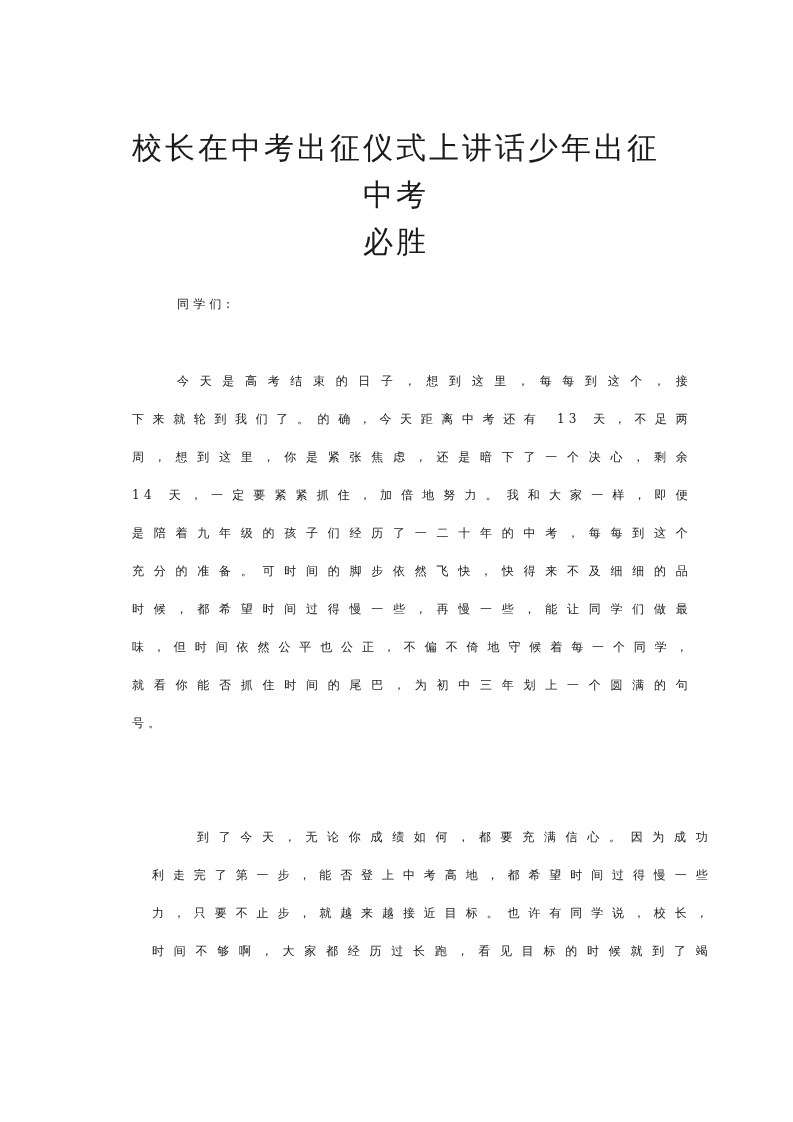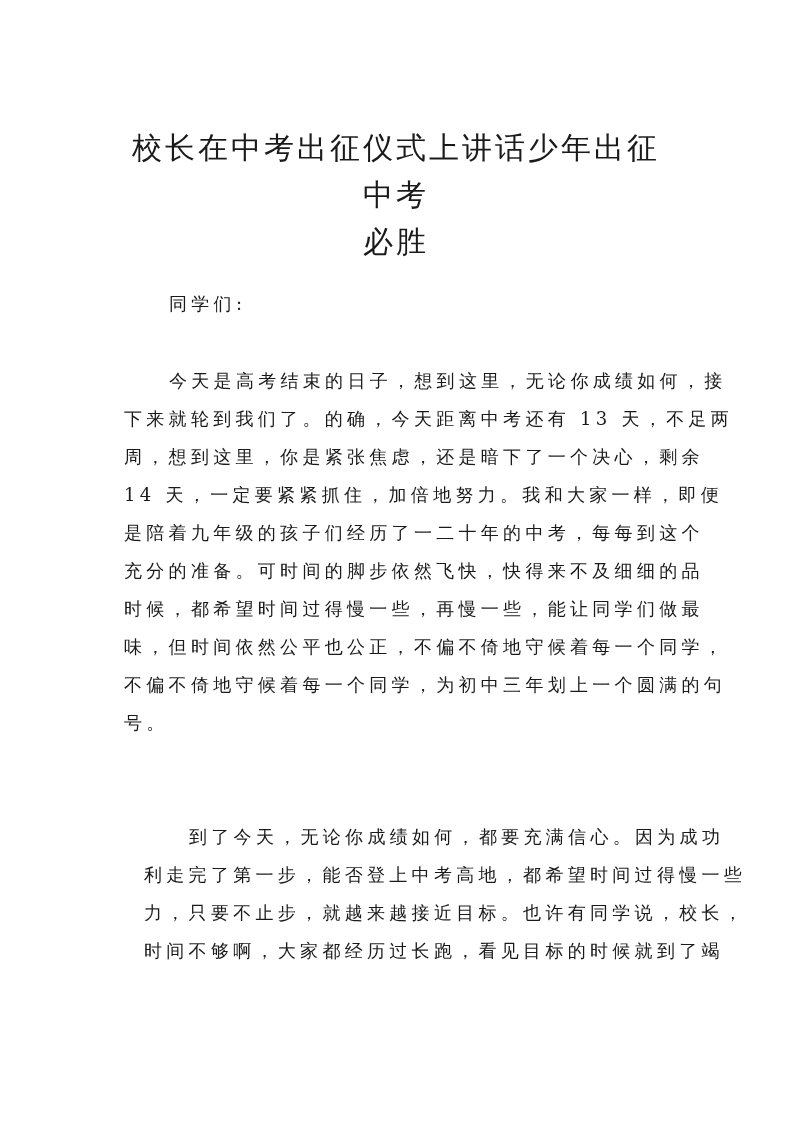--- a/index.html
+++ b/index.html
@@ -28,24 +28,24 @@
     width: 560px;
     text-align: center;
     font-size: 30px;
     line-height: 47px;
     letter-spacing: 3px;
     font-weight: normal;
     margin: 0;
   }
   .para {
     position: absolute;
-    left: 8px;
+    left: 16px;
     width: 560px;
     margin: 0;
-    font-size: 18px;
+    font-size: 12px;
     line-height: 38px;
     letter-spacing: 4.3px;
     text-align: justify;
     text-indent: 44px;
     word-break: break-all;
   }
   .line {
     display: block;
     white-space: nowrap;
     text-align: justify;
@@ -67,29 +67,29 @@
 <div class="page">
 
   <h1 class="title">
     <span class="title-line" style="display:block;">校长在中考出征仪式上讲话少年出征 中考</span>
     <span class="title-line" style="display:block;">必胜</span>
   </h1>
 
   <p class="para salutation" style="text-indent:0;padding-left:45px;">同学们:</p>
 
   <div class="para p1" style="text-indent:0;">
-    <span class="line first">今天是高考结束的日子，想到这里，无论你成绩如何，接</span>
+    <span class="line first">今天是高考结束的日子，想到这里，每每到这个，接</span>
     <span class="line">下来就轮到我们了。的确，今天距离中考还有 13 天，不足两</span>
     <span class="line">周，想到这里，你是紧张焦虑，还是暗下了一个决心，剩余</span>
     <span class="line">14 天，一定要紧紧抓住，加倍地努力。我和大家一样，即便</span>
     <span class="line">是陪着九年级的孩子们经历了一二十年的中考，每每到这个</span>
     <span class="line">充分的准备。可时间的脚步依然飞快，快得来不及细细的品</span>
     <span class="line">时候，都希望时间过得慢一些，再慢一些，能让同学们做最</span>
     <span class="line">味，但时间依然公平也公正，不偏不倚地守候着每一个同学，</span>
-    <span class="line">不偏不倚地守候着每一个同学，为初中三年划上一个圆满的句</span>
+    <span class="line">就看你能否抓住时间的尾巴，为初中三年划上一个圆满的句</span>
     <span class="line last">号。</span>
   </div>
 
   <div class="para p2" style="text-indent:0;">
     <span class="line first">到了今天，无论你成绩如何，都要充满信心。因为成功</span>
     <span class="line">利走完了第一步，能否登上中考高地，都希望时间过得慢一些</span>
     <span class="line">力，只要不止步，就越来越接近目标。也许有同学说，校长，</span>
     <span class="line">时间不够啊，大家都经历过长跑，看见目标的时候就到了竭</span>
   </div>
 

